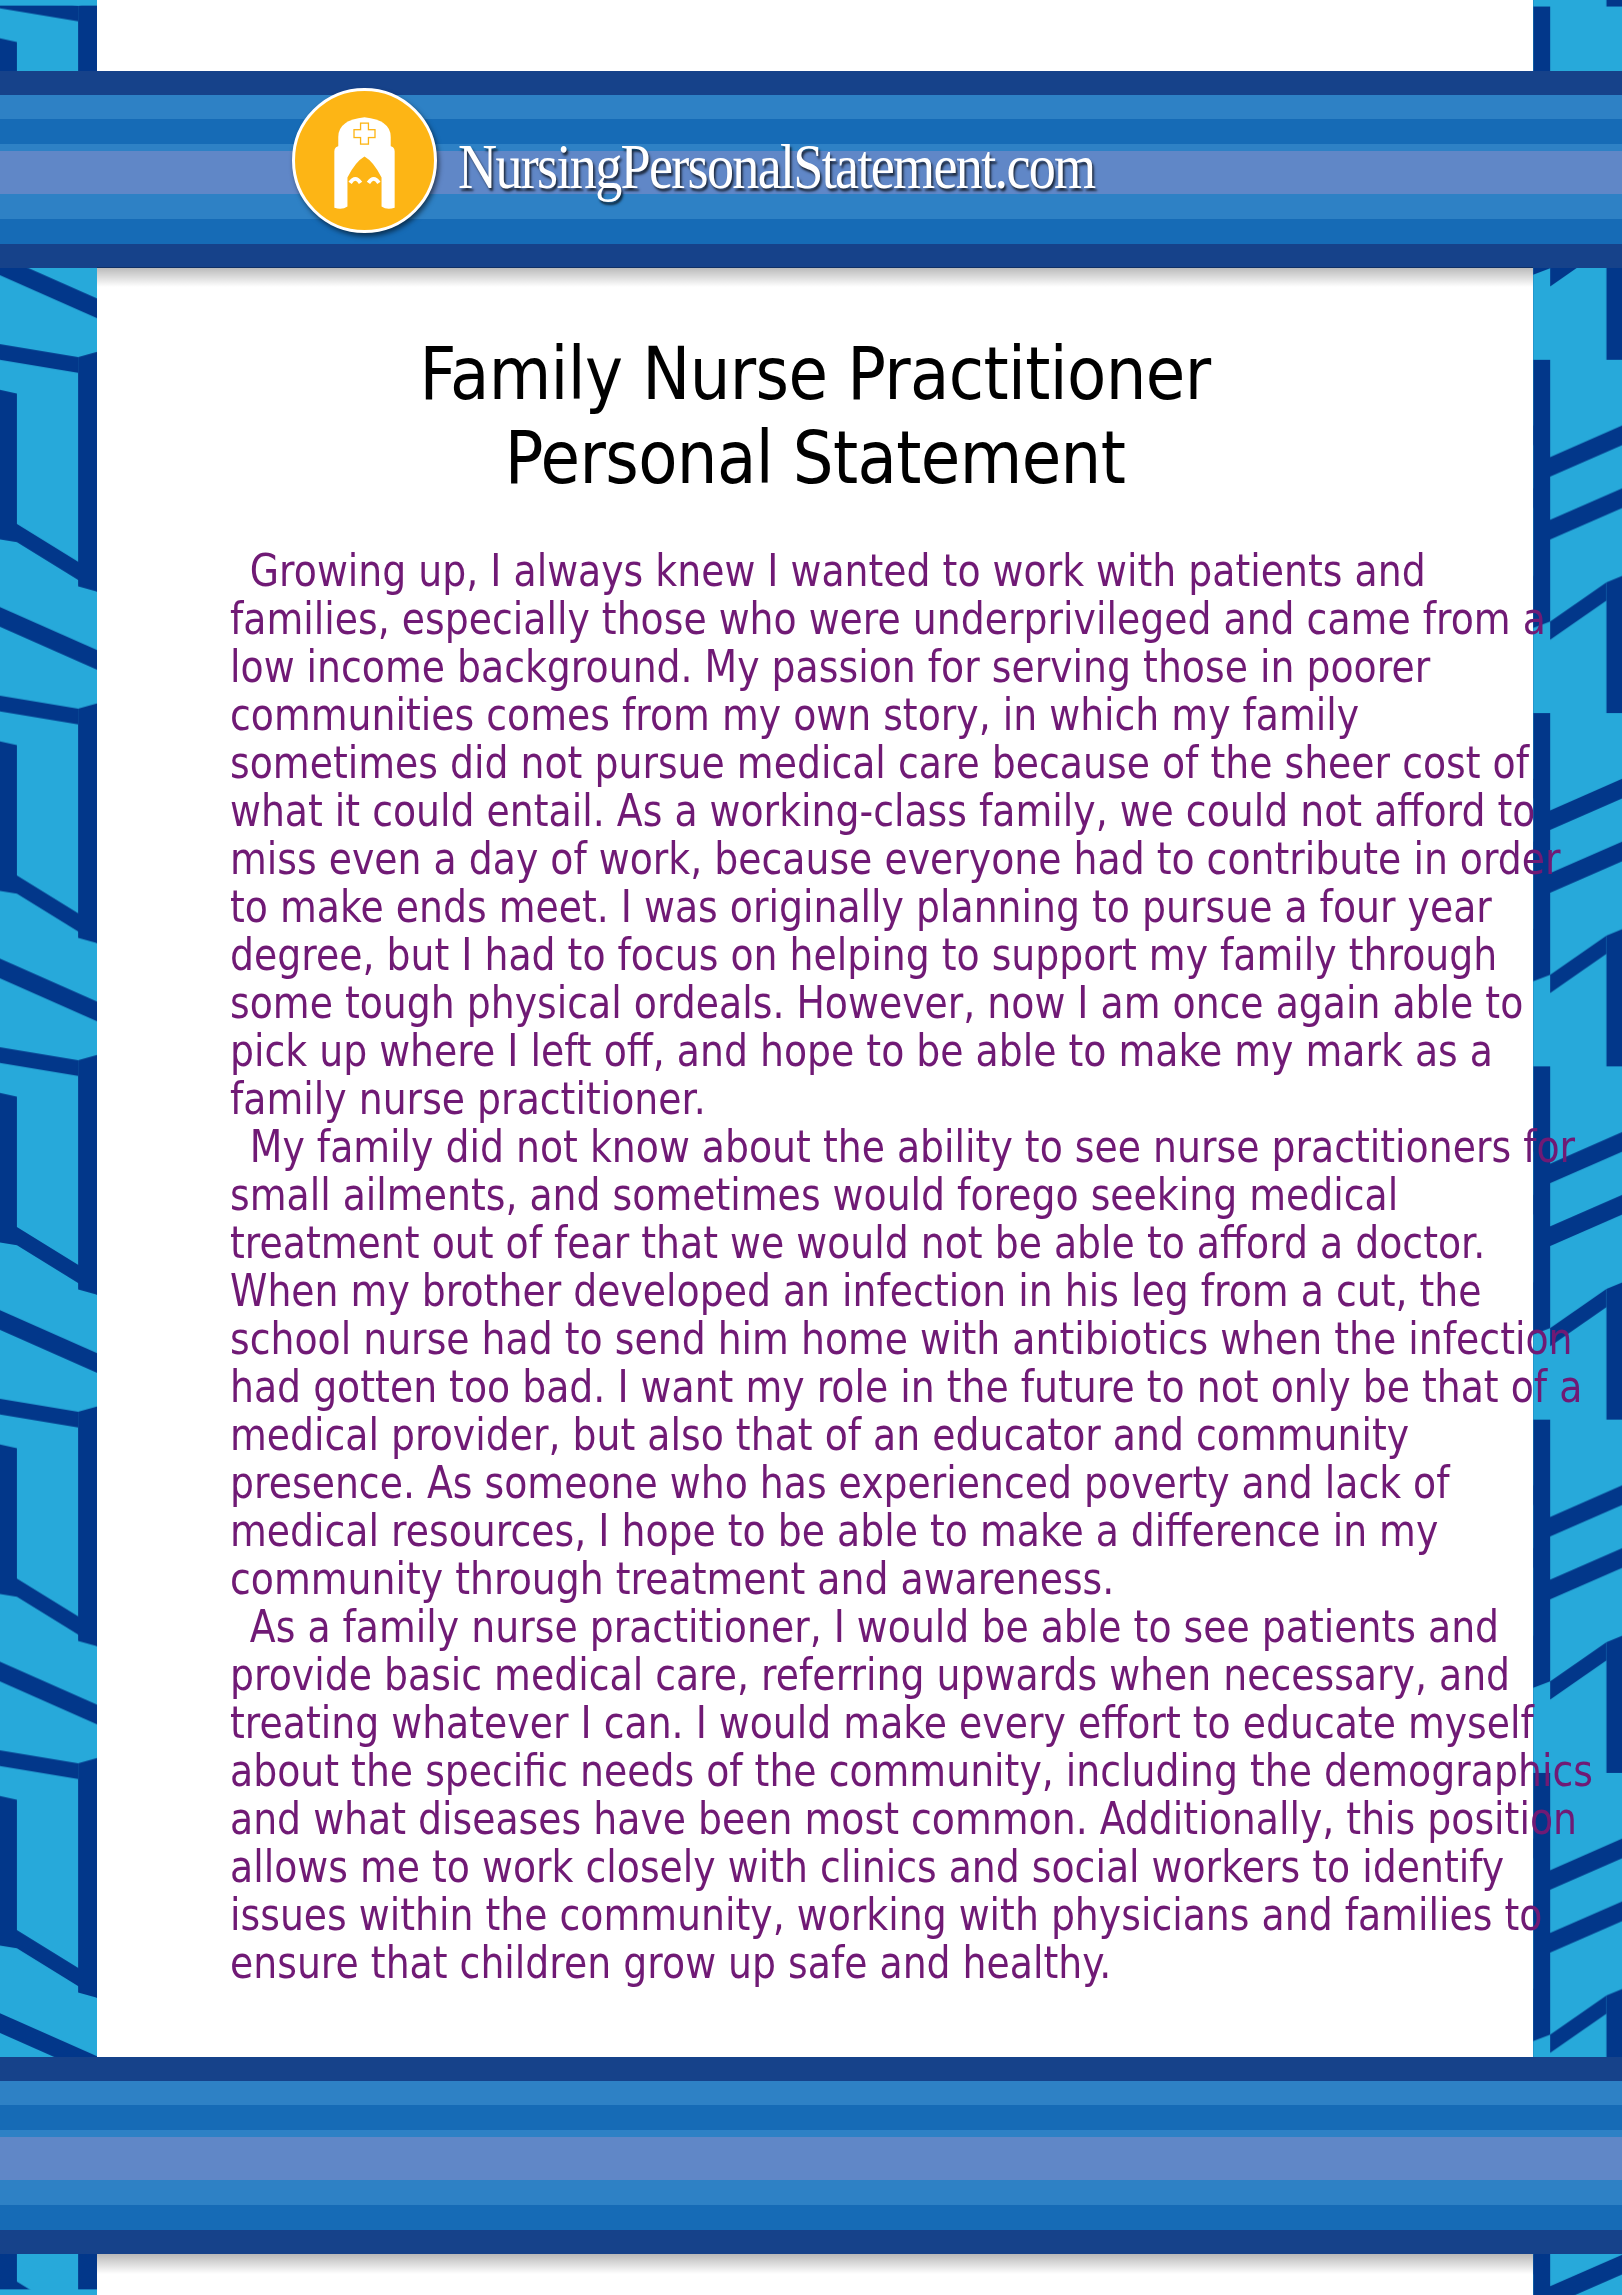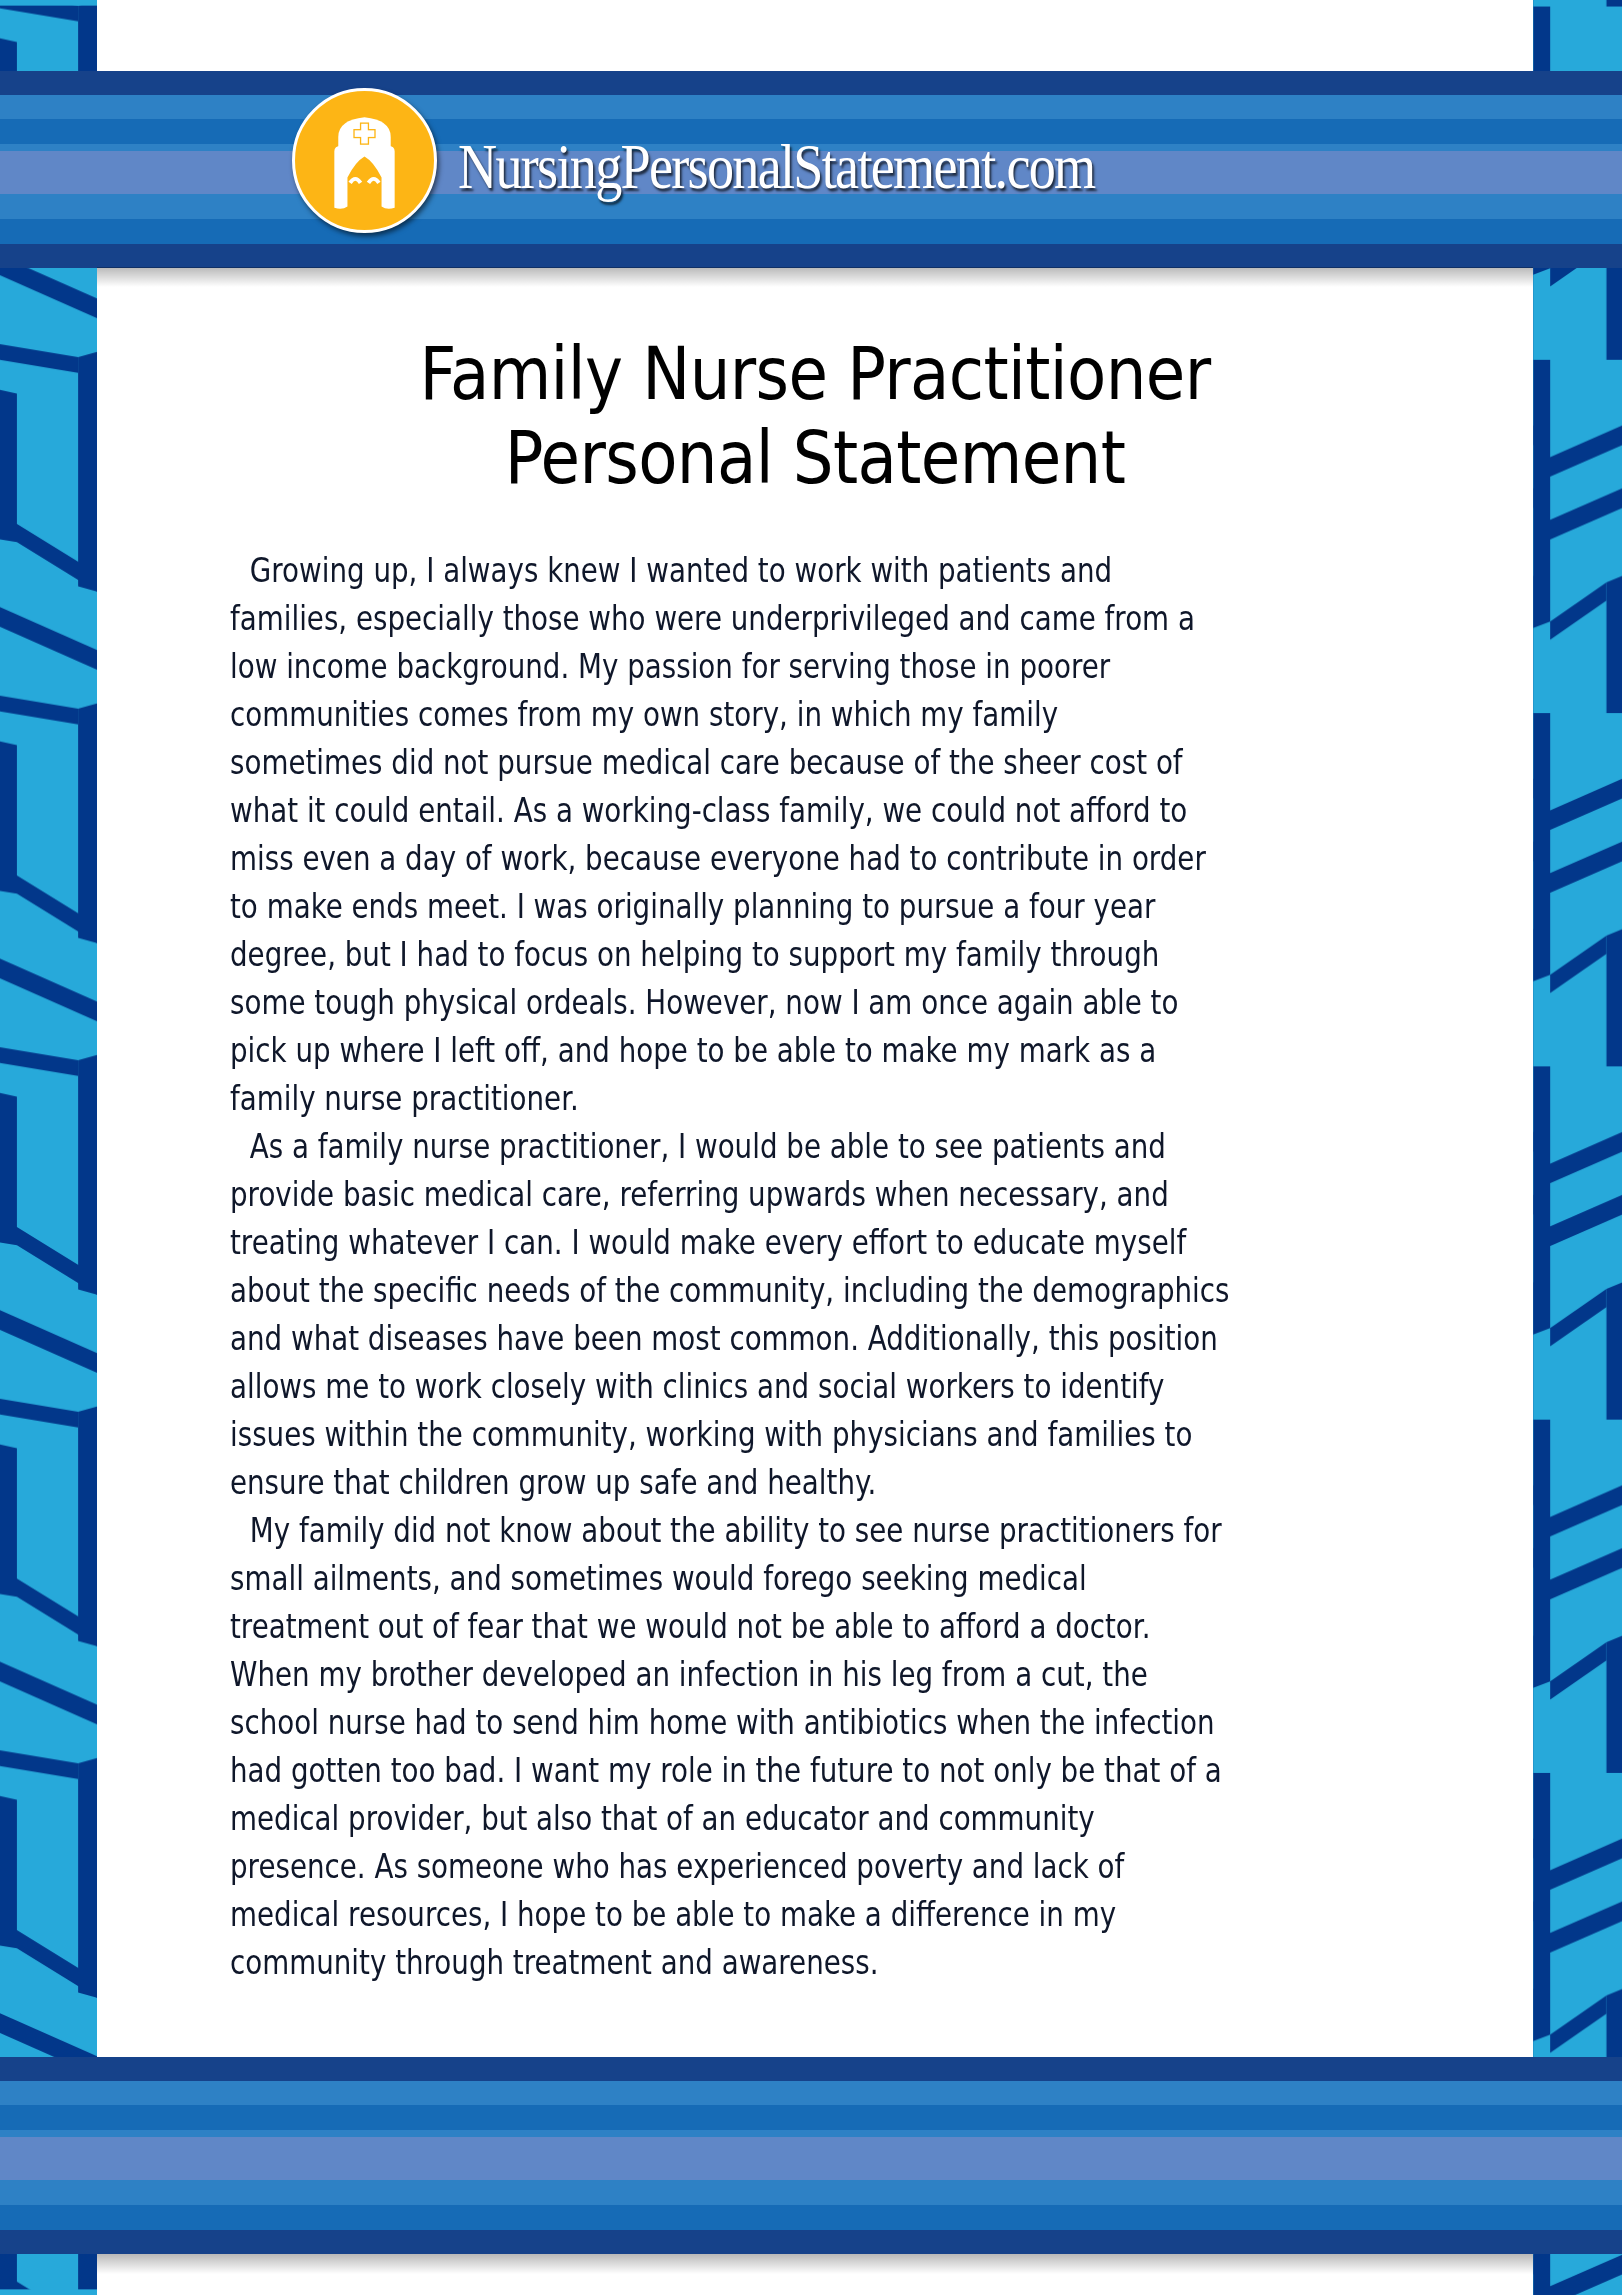--- a/index.html
+++ b/index.html
@@ -46,21 +46,21 @@
     position:absolute; left:97px; width:1436px; top:332px;
     text-align:center; font-size:73px; line-height:84px; color:#000;
     font-family:"DejaVu Sans", sans-serif;
     transform:scaleX(0.88); transform-origin:center;
     letter-spacing:-0.7px;
   }
   .title div { white-space:nowrap; }
   .body-text {
     position:absolute; left:230px; top:547px; width:1243px;
     font-family:"DejaVu Sans", sans-serif;
-    font-size:33px; line-height:48px; color:#0f172a;
+    font-size:45px; line-height:48px; color:#701a75;
   }
   .body-text .line {
     white-space:nowrap; transform:scaleX(0.84); transform-origin:left center;
     height:48px;
   }
   .body-text .indent { padding-left:23.6px; }
 </style>
 </head>
 <body>
 
@@ -150,40 +150,40 @@
     <div class="line">sometimes did not pursue medical care because of the sheer cost of</div>
     <div class="line">what it could entail. As a working-class family, we could not afford to</div>
     <div class="line">miss even a day of work, because everyone had to contribute in order</div>
     <div class="line">to make ends meet. I was originally planning to pursue a four year</div>
     <div class="line">degree, but I had to focus on helping to support my family through</div>
     <div class="line">some tough physical ordeals. However, now I am once again able to</div>
     <div class="line">pick up where I left off, and hope to be able to make my mark as a</div>
     <div class="line">family nurse practitioner.</div>
   </div>
   <div>
-    <div class="line indent">As a family nurse practitioner, I would be able to see patients and</div>
-    <div class="line">provide basic medical care, referring upwards when necessary, and</div>
-    <div class="line">treating whatever I can. I would make every effort to educate myself</div>
-    <div class="line">about the specific needs of the community, including the demographics</div>
-    <div class="line">and what diseases have been most common. Additionally, this position</div>
-    <div class="line">allows me to work closely with clinics and social workers to identify</div>
-    <div class="line">issues within the community, working with physicians and families to</div>
-    <div class="line">ensure that children grow up safe and healthy.</div>
-  </div>
-  <div>
     <div class="line indent">My family did not know about the ability to see nurse practitioners for</div>
     <div class="line">small ailments, and sometimes would forego seeking medical</div>
     <div class="line">treatment out of fear that we would not be able to afford a doctor.</div>
     <div class="line">When my brother developed an infection in his leg from a cut, the</div>
     <div class="line">school nurse had to send him home with antibiotics when the infection</div>
     <div class="line">had gotten too bad. I want my role in the future to not only be that of a</div>
     <div class="line">medical provider, but also that of an educator and community</div>
     <div class="line">presence. As someone who has experienced poverty and lack of</div>
     <div class="line">medical resources, I hope to be able to make a difference in my</div>
     <div class="line">community through treatment and awareness.</div>
+  </div>
+  <div>
+    <div class="line indent">As a family nurse practitioner, I would be able to see patients and</div>
+    <div class="line">provide basic medical care, referring upwards when necessary, and</div>
+    <div class="line">treating whatever I can. I would make every effort to educate myself</div>
+    <div class="line">about the specific needs of the community, including the demographics</div>
+    <div class="line">and what diseases have been most common. Additionally, this position</div>
+    <div class="line">allows me to work closely with clinics and social workers to identify</div>
+    <div class="line">issues within the community, working with physicians and families to</div>
+    <div class="line">ensure that children grow up safe and healthy.</div>
   </div>
 </div>
 
 <div class="band" style="top:2057px;">
   <div class="s" style="top:0;height:23.6px;background:#16428a;"></div>
   <div class="s" style="top:23.6px;height:25px;background:#2e81c5;"></div>
   <div class="s" style="top:48px;height:25px;background:#166bb6;"></div>
   <div class="s" style="top:73px;height:6.5px;background:#2e81c5;"></div>
   <div class="s" style="top:80px;height:43px;background:#6087c7;"></div>
   <div class="s" style="top:123px;height:25px;background:#2e81c5;"></div>

